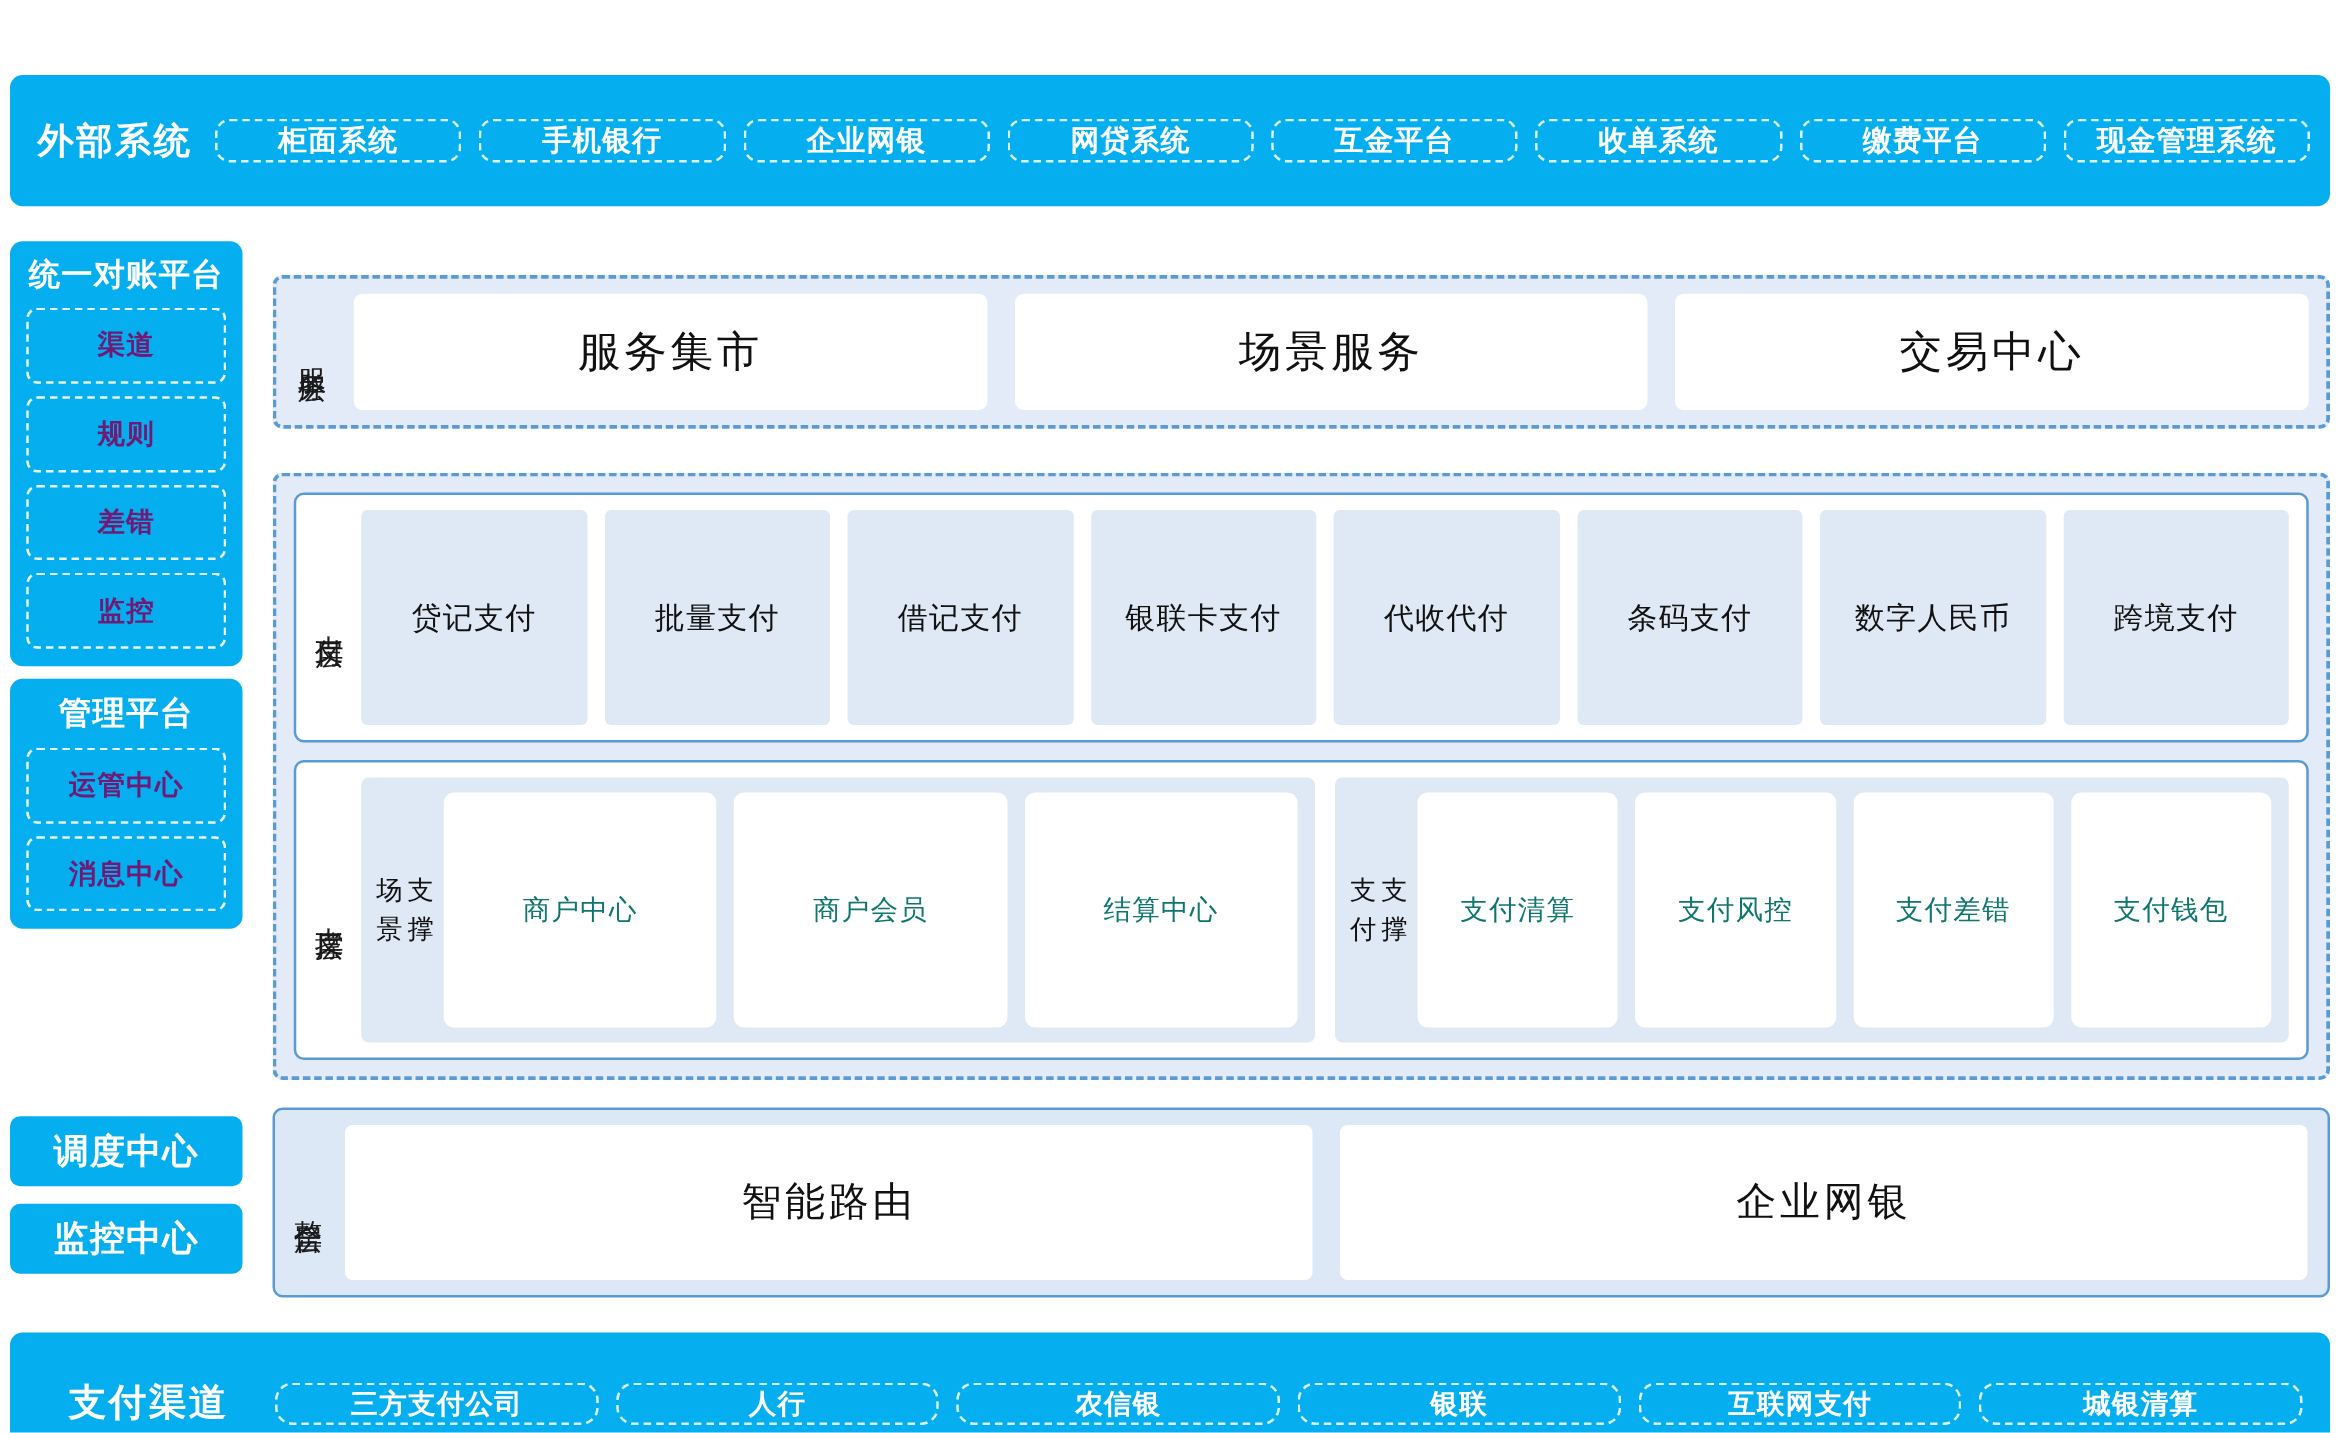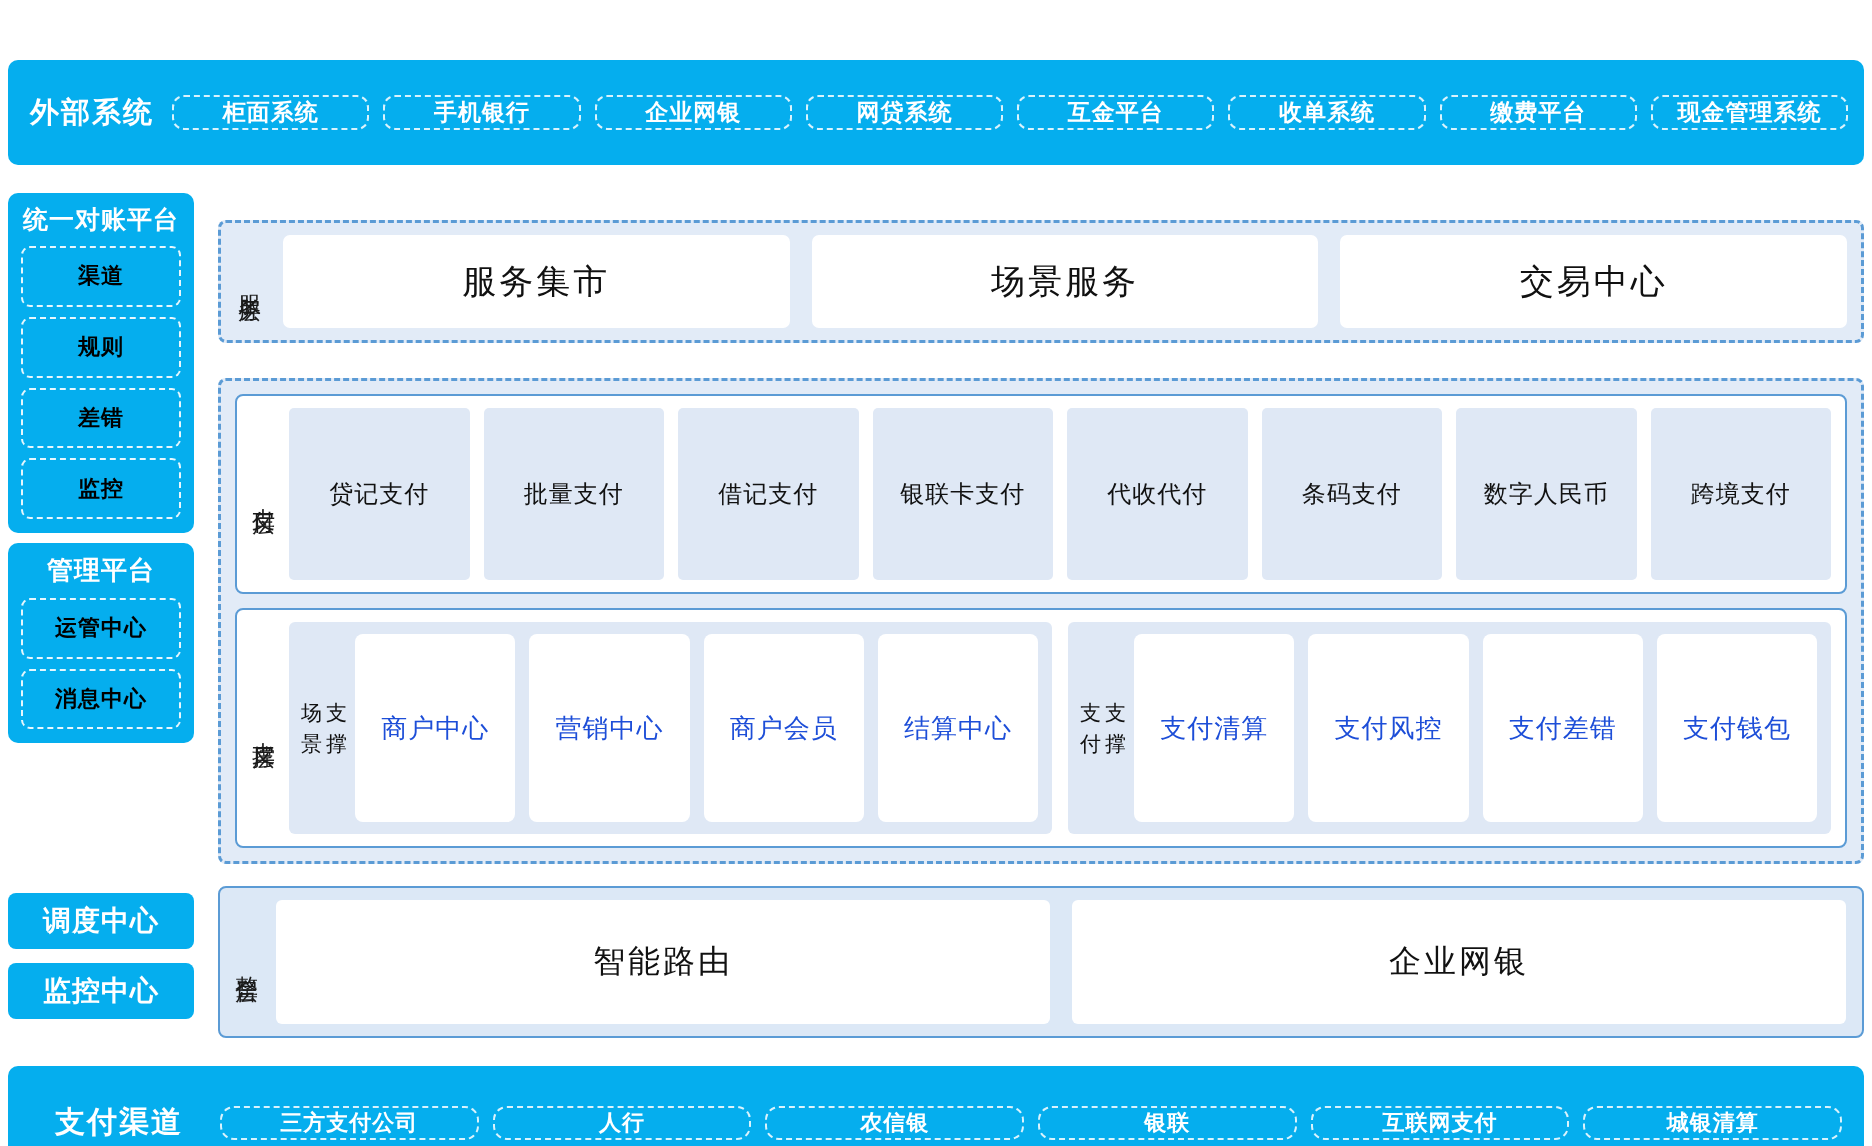--- a/index.html
+++ b/index.html
@@ -93,21 +93,21 @@
   .side-chip {
     width: 100%;
     flex: 1 1 0;
     min-height: 0;
     margin-bottom: 10px;
     border: 2px dashed rgba(255,255,255,0.9);
     border-radius: 9px;
     display: flex;
     align-items: center;
     justify-content: center;
-    color: #000000;
+    color: #701a75;
     font-size: 22px;
     font-weight: 700;
     letter-spacing: 1px;
     white-space: nowrap;
   }
   .side-chip:last-child { margin-bottom: 0; }
 
   #recon-panel { top: 145px; width: 186px; height: 340px; }
   #recon-panel .side-panel-title { font-size: 25px; }
   #mgmt-panel  { top: 495px; width: 186px; height: 200px; }
@@ -260,22 +260,22 @@
     display: flex;
     gap: 14px;
   }
   .group-card {
     flex: 1 1 0;
     background: #ffffff;
     border-radius: 8px;
     display: flex;
     align-items: center;
     justify-content: center;
-    font-size: 26px;
-    color: #1d4ed8;
+    font-size: 22px;
+    color: #0f766e;
     letter-spacing: 1px;
     text-align: center;
   }
 
   
   #integration-region {
     position: absolute;
     left: 218px; top: 838px; width: 1646px; height: 152px;
     background: #DCE8F6;
     border: 2.5px solid #5B9BD5;
@@ -383,21 +383,20 @@
               <div class="group-vlabel">
                 <div class="vgrid">
                   <span>场</span>
                   <span>景</span>
                   <span>支</span>
                   <span>撑</span>
                 </div>
               </div>
               <div class="group-cards">
                 <div class="group-card">商户中心</div>
-                <div class="group-card">营销中心</div>
                 <div class="group-card">商户会员</div>
                 <div class="group-card">结算中心</div>
               </div>
             </div>
             <div class="support-group">
               <div class="group-vlabel">
                 <div class="vgrid">
                   <span>支</span>
                   <span>付</span>
                   <span>支</span>

